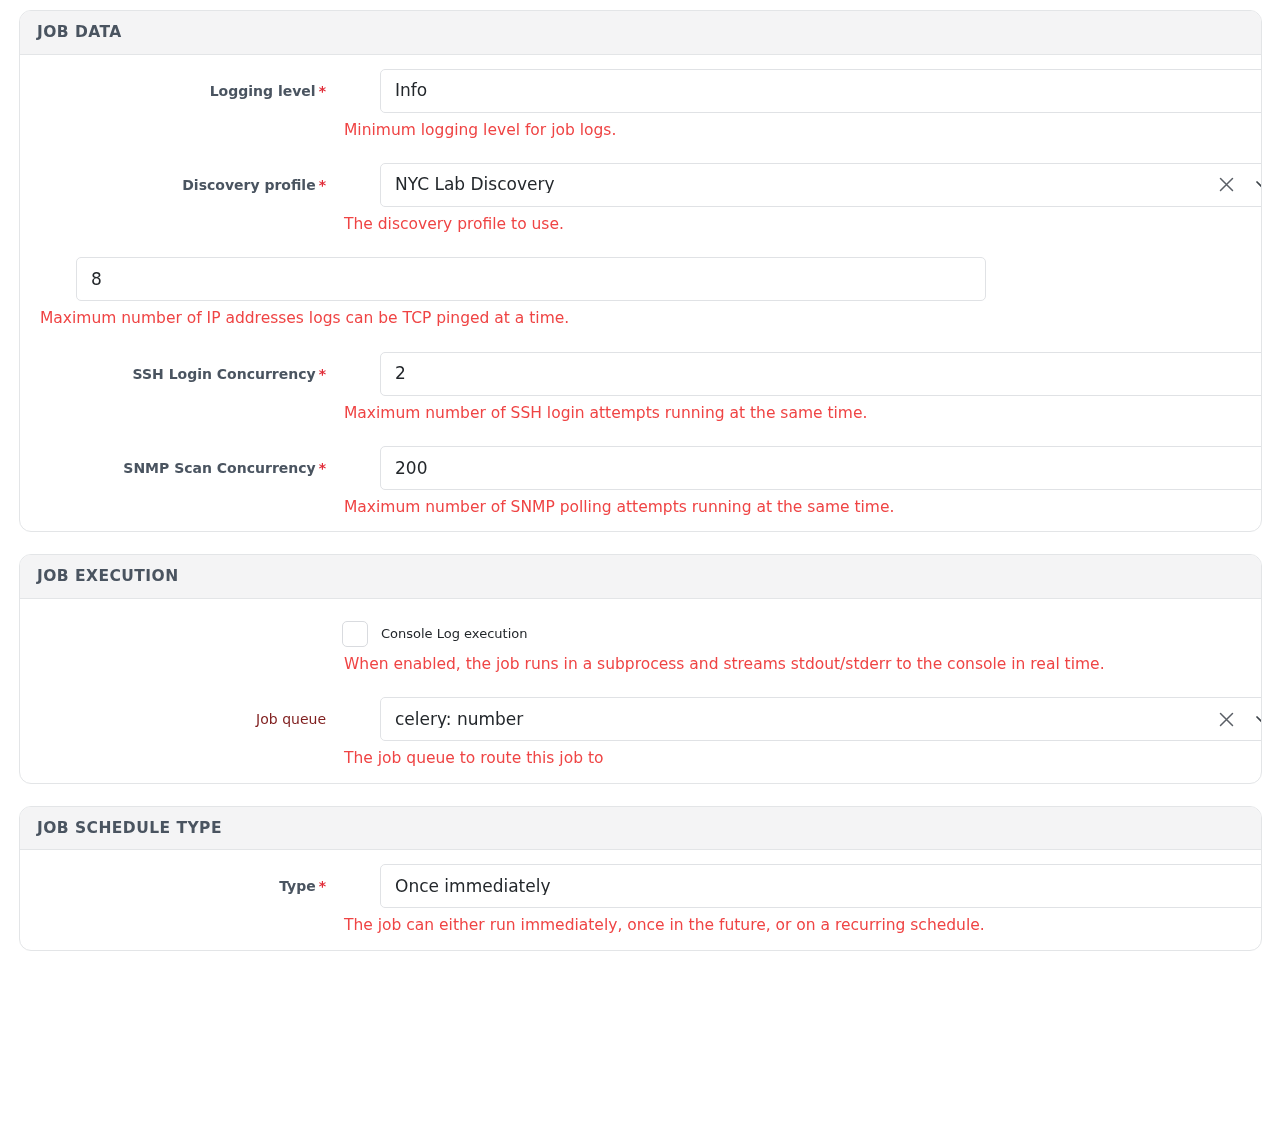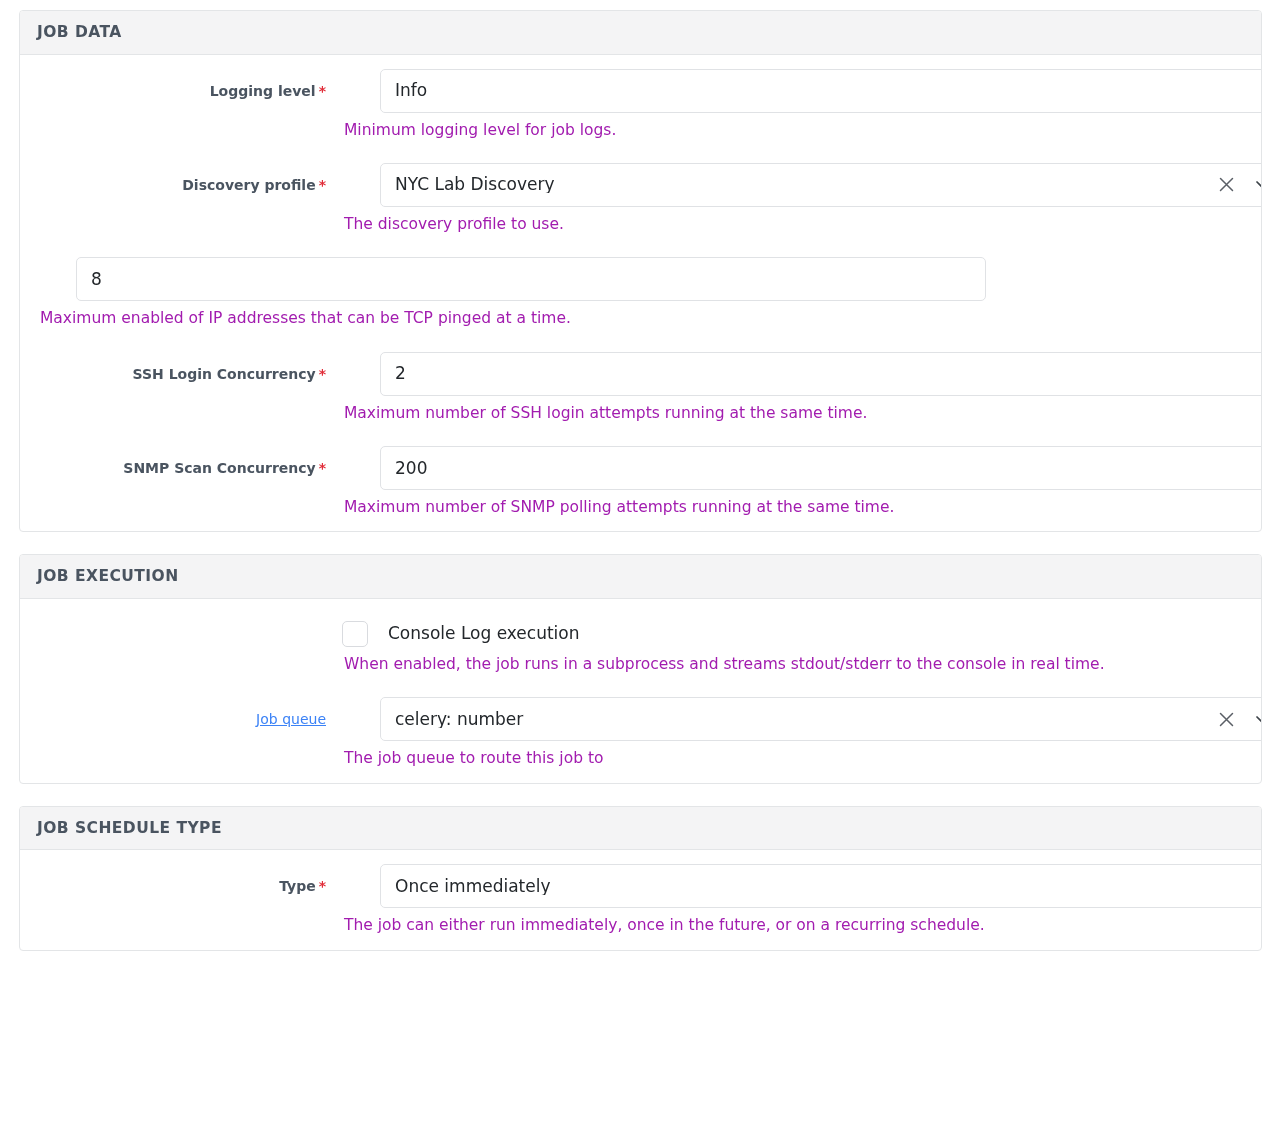--- a/index.html
+++ b/index.html
@@ -12,21 +12,21 @@
   }
   .page {
     position: relative;
     width: 1280px;
     padding: 10px 18px 0 19px;
   }
 
   
   .card {
     border: 1px solid #e3e5e7;
-    border-radius: 4px;
+    border-radius: 12px;
     background: #ffffff;
     margin-bottom: 22px;
     overflow: hidden;
   }
   .card-header {
     background: #f4f4f5;
     border-bottom: 1px solid #e3e5e7;
     padding: 14px 17px 13px 17px;
   }
   .card-header-title {
@@ -54,22 +54,21 @@
     padding-right: 14px;
     padding-top: 14px;
     font-size: 14px;
     font-weight: bold;
     color: #4a5460;
     line-height: 1.2;
     white-space: nowrap;
   }
   .form-label.optional {
     font-weight: normal;
-    color: #3b82f6;
-    text-decoration: underline;
+    color: #7f1d1d;
   }
   .req {
     color: #e12d39;
     font-weight: bold;
     margin-left: 3px;
   }
   .form-field {
     flex: 1 1 auto;
     min-width: 0;
     padding-left: 2px;
@@ -106,43 +105,43 @@
   }
   .icon-btn {
     width: 22px; height: 22px;
     display: flex; align-items: center; justify-content: center;
     color: #5a5f66;
   }
   .icon-btn svg { display: block; }
 
   .help-text {
     font-size: 15.5px;
-    color: #a21caf;
+    color: #ef4444;
     padding: 8px 0 0 2px;
     line-height: 1.25;
   }
   .field-gap { height: 23px; }
 
   
   .checkbox-row {
     display: flex;
     align-items: center;
     padding-top: 8px;
   }
   .checkbox {
     width: 26px; height: 26px;
     border: 1px solid #d9dbdf;
     border-radius: 5px;
     background: #ffffff;
     flex: 0 0 auto;
   }
   .checkbox-label {
-    font-size: 17px;
+    font-size: 13px;
     color: #23272b;
-    margin-left: 20px;
+    margin-left: 13px;
     line-height: 1;
   }
 </style>
 </head>
 <body>
 
 <div class="page">
 
   <div class="card">
     <div class="card-header">
@@ -186,21 +185,21 @@
           <div class="help-text">The discovery profile to use.</div>
         </div>
       </div>
       <div class="field-gap"></div>
 
       <div class="form-row">
         <div class="form-field">
           <div class="control">
             <span class="value">8</span>
           </div>
-          <div class="help-text">Maximum enabled of IP addresses that can be TCP pinged at a time.</div>
+          <div class="help-text">Maximum number of IP addresses logs can be TCP pinged at a time.</div>
         </div>
       </div>
       <div class="field-gap"></div>
 
       <div class="form-row">
         <div class="form-label">
           <span>SSH Login Concurrency</span><span class="req">*</span>
         </div>
         <div class="form-field">
           <div class="control">

